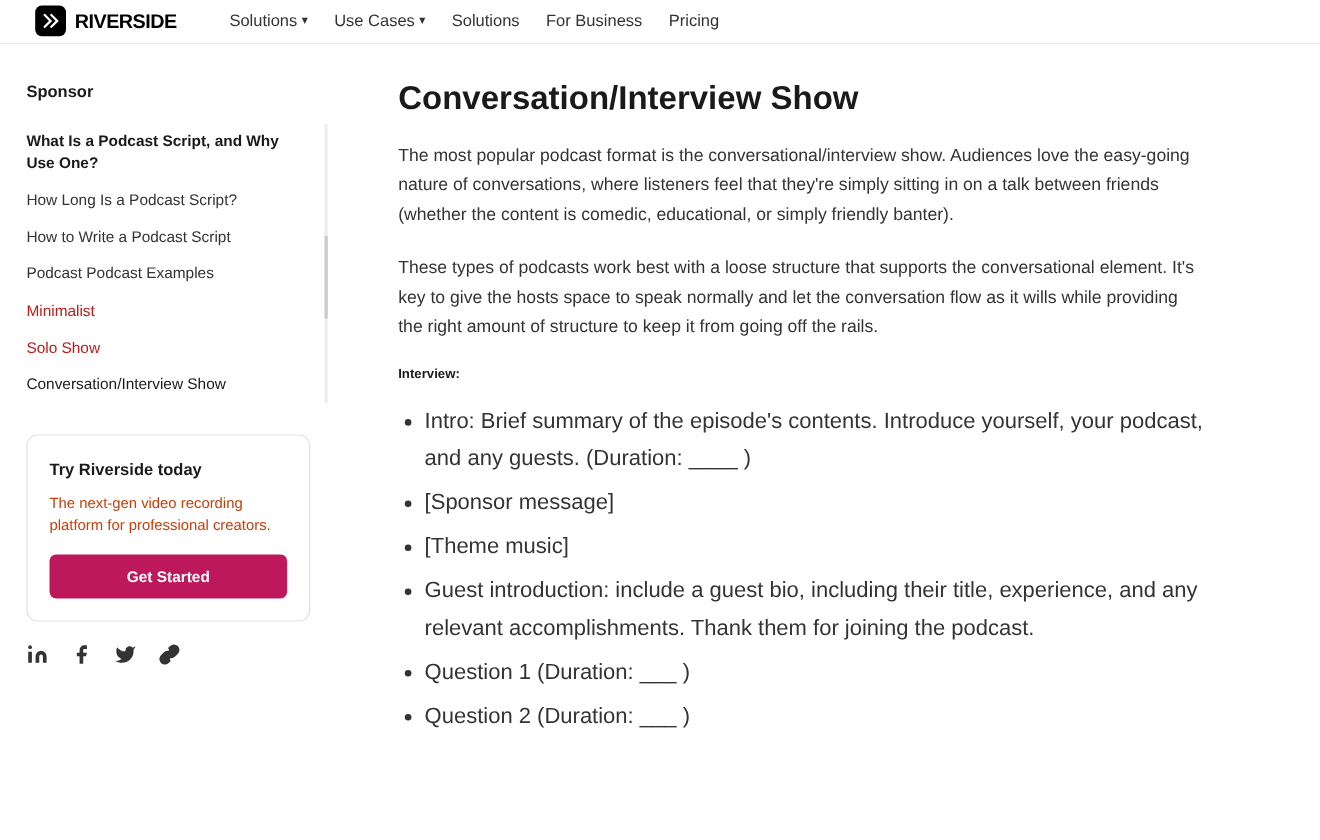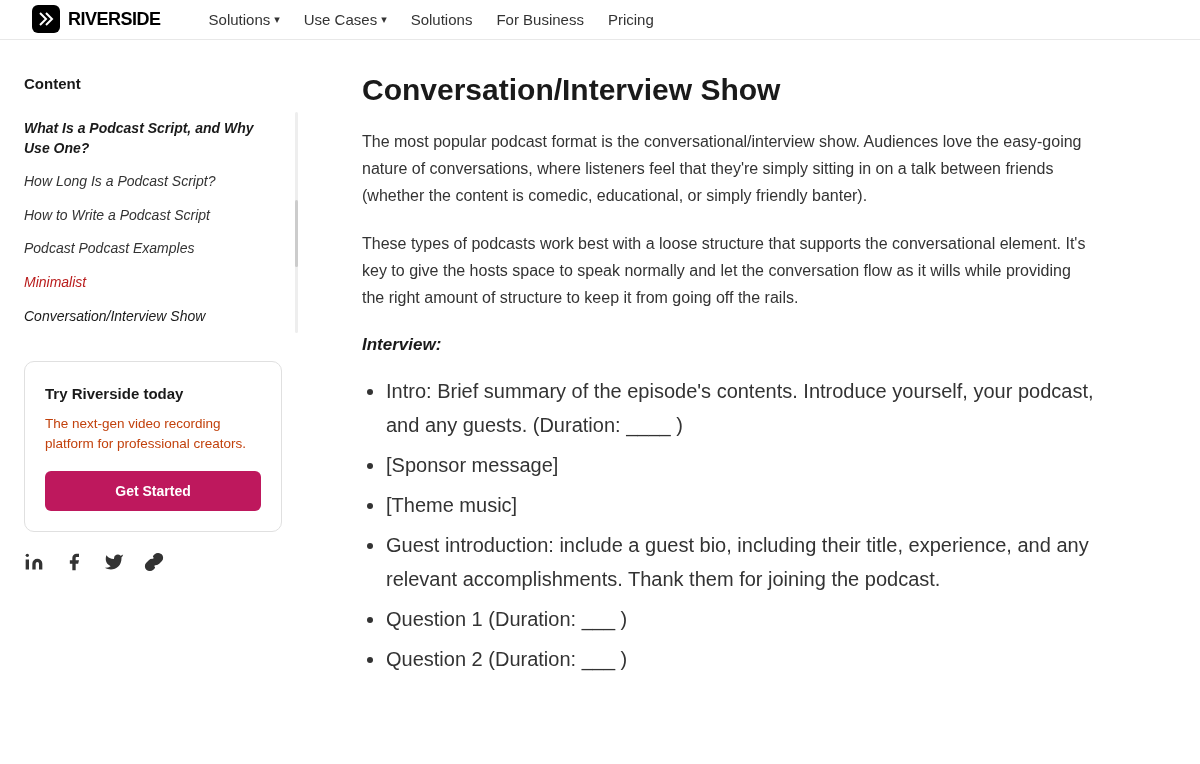--- a/index.html
+++ b/index.html
@@ -14,21 +14,21 @@
     .nav-link { text-decoration: none; color: #333; font-size: 15px; display: flex; align-items: center; gap: 4px; }
     .nav-chevron { font-size: 11px; }
 
     
     .main-layout { display: flex; max-width: 1200px; margin: 0 auto; padding: 32px 24px; gap: 0; }
 
     
     .sidebar { width: 290px; min-width: 290px; padding-right: 32px; }
     .sidebar-heading { font-size: 15px; font-weight: 700; color: #1a1a1a; margin-bottom: 16px; }
     .sidebar-scrollbar { position: relative; }
-    .sidebar-nav { list-style: none; padding: 0; font-style: italic; }
+    .sidebar-nav { list-style: none; padding: 0; }
     .sidebar-nav li { position: relative; }
     .sidebar-nav a { display: block; text-decoration: none; color: #333; font-size: 14px; padding: 7px 0; line-height: 1.4; }
     .sidebar-nav a.bold { font-weight: 600; color: #1a1a1a; }
     .sidebar-nav a.sub { padding-left: 0; color: #b91c1c; }
     .sidebar-nav a.active { color: #1a1a1a; font-weight: 500; }
 
     
     .scroll-track { position: absolute; right: -16px; top: 0; width: 3px; height: 100%; background: #eee; border-radius: 2px; }
     .scroll-thumb { position: absolute; right: 0; top: 40%; width: 3px; height: 30%; background: #ccc; border-radius: 2px; }
 
@@ -40,21 +40,21 @@
 
     
     .social-icons { display: flex; align-items: center; gap: 20px; margin-top: 20px; }
     .social-icon { color: #333; text-decoration: none; font-size: 16px; }
     .social-icon svg { width: 20px; height: 20px; fill: #333; }
 
     
     .content { flex: 1; padding-left: 48px; max-width: 780px; }
     .content h1 { font-size: 30px; font-weight: 800; margin-bottom: 20px; line-height: 1.2; }
     .content p { font-size: 16px; color: #333; line-height: 1.7; margin-bottom: 20px; }
-    .content h2 { font-size: 17px; font-weight: 700; margin-bottom: 16px; margin-top: 12px; font-style: italic; }
+    .content h2 { font-size: 12px; font-weight: 700; margin-bottom: 16px; margin-top: 12px; }
     .content ul { list-style: disc; padding-left: 24px; }
     .content ul li { font-size: 20px; color: #333; line-height: 1.7; margin-bottom: 6px; }
   </style>
 </head>
 <body>
 
 <nav>
   <div class="nav">
     <a class="nav-logo" href="#">
       <div class="logo-icon">
@@ -82,40 +82,43 @@
       <a class="nav-link" href="#">
         <span>Pricing</span>
       </a>
     </div>
   </div>
 </nav>
 
 <div class="main-layout">
 
   <aside class="sidebar">
-    <div class="sidebar-heading">Content</div>
+    <div class="sidebar-heading">Sponsor</div>
     <div class="sidebar-scrollbar" style="position:relative;">
       <div class="scroll-track">
           <div class="scroll-thumb"></div>
         </div>
       <ul class="sidebar-nav">
         <li>
           <a href="#" class="bold">What Is a Podcast Script, and Why Use One?</a>
         </li>
         <li>
           <a href="#">How Long Is a Podcast Script?</a>
         </li>
         <li>
           <a href="#">How to Write a Podcast Script</a>
         </li>
         <li>
           <a href="#">Podcast Podcast Examples</a>
         </li>
         <li>
           <a href="#" class="sub">Minimalist</a>
+        </li>
+        <li>
+          <a href="#" class="sub">Solo Show</a>
         </li>
         <li>
           <a href="#" class="sub active">Conversation/Interview Show</a>
         </li>
       </ul>
     </div>
 
     <div class="cta-box">
       <div class="cta-title">Try Riverside today</div>
       <div class="cta-desc">The next-gen video recording platform for professional creators.</div>

